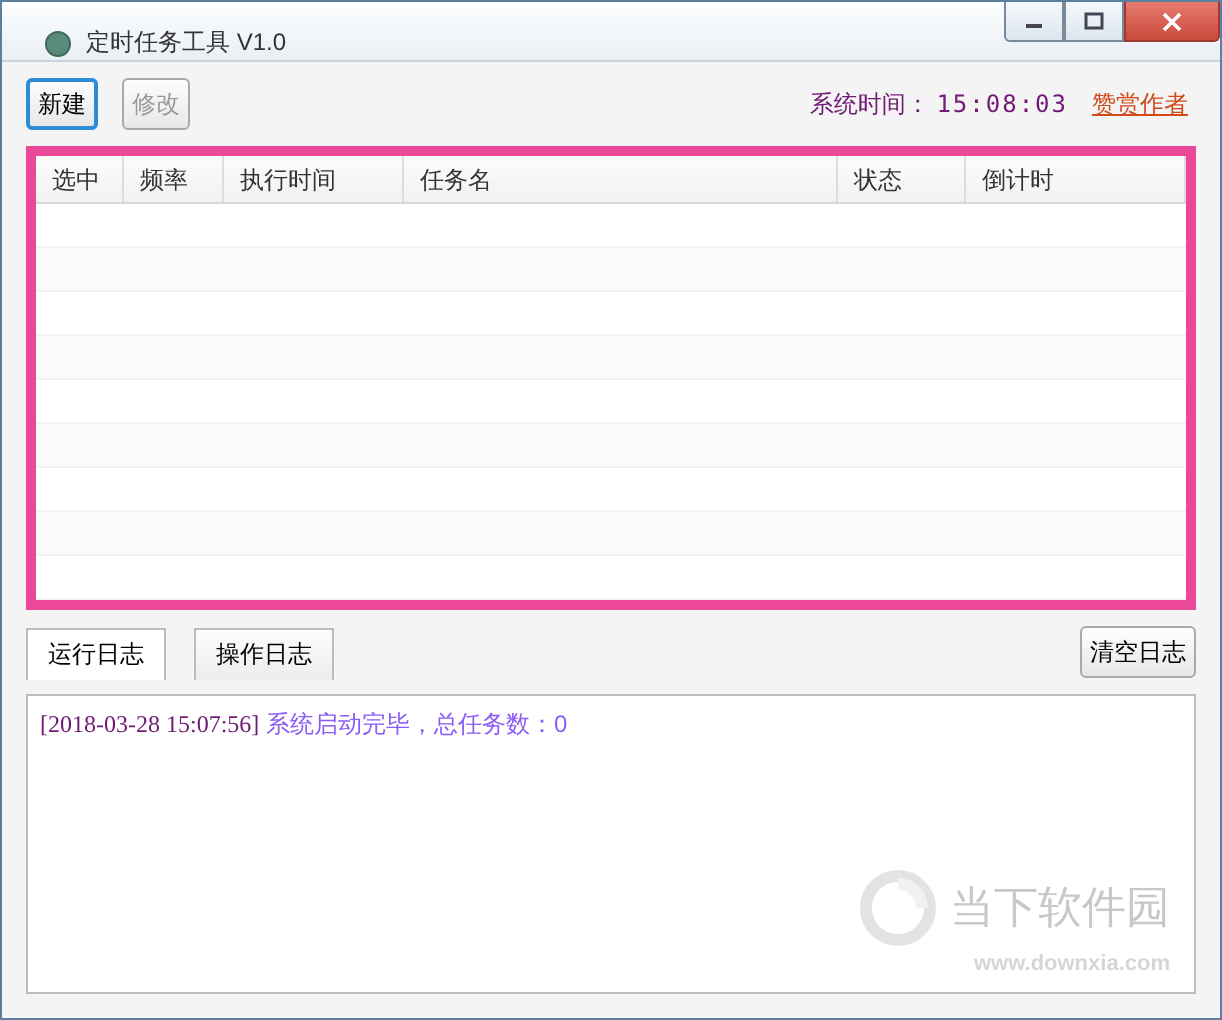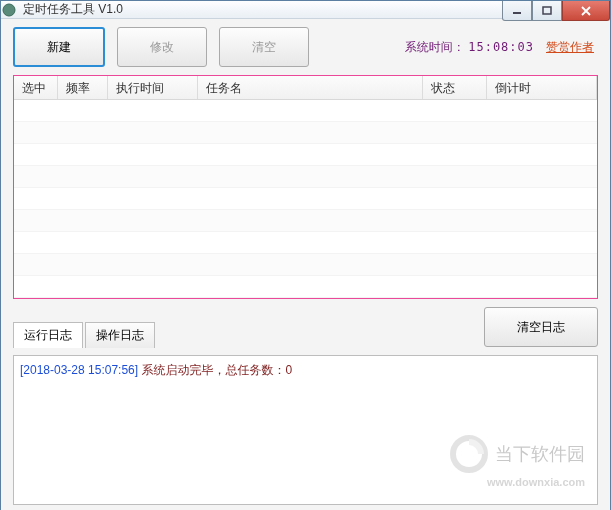--- a/index.html
+++ b/index.html
@@ -1,62 +1,62 @@
 <!DOCTYPE html>
 <html><head>
 <meta charset="utf-8">
 <style>
 * { margin: 0; padding: 0; box-sizing: border-box; font-family: "Microsoft YaHei", SimSun, Arial, sans-serif; font-size: 12px; }
 body { background: #f0f0f0; width: 611px; height: 510px; position: relative; }
 
 
 .window { width: 611px; height: 510px; background: #fff; border: 1px solid #5a7fa0; display: flex; flex-direction: column; }
-.titlebar { height: 30px; background: linear-gradient(#fdfefe, #e9eff5); display: flex; align-items: flex-end; padding-left: 0; border-bottom: 1px solid #c9d4df; position: relative; }
+.titlebar { height: 30px; background: linear-gradient(#fdfefe, #e9eff5); display: flex; align-items: flex-end; padding-left: 20px; border-bottom: 1px solid #c9d4df; position: relative; }
 .titlebar .app-icon { width: 16px; height: 16px; margin-right: 6px; }
 .titlebar .title { color: #333; }
 .winbtns { position: absolute; right: 0; top: 0; display: flex; height: 20px; }
 .winbtn { width: 30px; height: 20px; border: 1px solid #7a8a99; border-top: none; display: flex; align-items: center; justify-content: center; cursor: pointer; }
 .winbtn.min { background: linear-gradient(#f5f8fb,#dce6ef); border-radius: 0 0 0 3px; }
 .winbtn.max { background: linear-gradient(#f5f8fb,#dce6ef); }
 .winbtn.close { width: 48px; background: linear-gradient(#e67a6f,#c94a3b); border-color: #9c3b30; border-radius: 0 0 3px 0; }
 .winbtn svg { display:block; }
 
 
 .client { flex: 1; padding: 8px 12px 12px 12px; display: flex; flex-direction: column; gap: 8px; background: #f4f4f4; }
 
 
 .toolbar { display: flex; align-items: center; gap: 12px; }
-.btn { height: 40px; padding: 0 32px; border: 1px solid #aaa; background: linear-gradient(#fdfdfd,#e7e7e7); border-radius: 3px; cursor: pointer; }
+.btn { height: 26px; padding: 0 4px; border: 1px solid #aaa; background: linear-gradient(#fdfdfd,#e7e7e7); border-radius: 3px; cursor: pointer; }
 .btn.selected { border: 2px solid #2b8dd6; }
 .btn:disabled { color: #9a9a9a; cursor: default; }
 .systime { color: #701a75; margin-left: auto; }
 .systime .clock { font-family: Consolas, monospace; letter-spacing: 1px; }
 .sponsor { color: #d24a1a; text-decoration: underline; cursor: pointer; margin-right: 4px; }
 
 
-.panel { border: 1px solid #ec4899; background: #fff; flex: 1; display: flex; flex-direction: column; }
+.panel { border: 5px solid #ec4899; background: #fff; flex: 1; display: flex; flex-direction: column; }
 .table-header { display: flex; background: linear-gradient(#fcfcfc,#f1f1f1); border-bottom: 1px solid #d8d8d8; height: 24px; }
 .th { border-right: 1px solid #dcdcdc; padding: 4px 8px; color: #333; }
 .table-body { flex: 1; overflow: hidden; }
 .row { display: flex; height: 22px; border-bottom: 1px solid #f3f3f3; }
 .row:nth-child(even){ background:#fbfbfb; }
 
 
-.logbar { display: flex; align-items: flex-end; gap: 0; }
+.logbar { display: flex; align-items: flex-end; gap: 12px; }
 .tab { padding: 4px 10px; border: 1px solid #bdbdbd; border-bottom: none; background: linear-gradient(#fdfdfd,#ececec); cursor: pointer; position: relative; top: 1px; }
 .tab.active { background: #fff; font-weight: 400; }
 .tab + .tab { margin-left: 2px; }
 .clearlog { margin-left: auto; }
 .logpanel { border: 1px solid #bdbdbd; background: #fff; height: 150px; padding: 6px; overflow: auto; }
-.logline .ts { color: #1d4ed8; font-family: Liberation Sans, sans-serif; }
-.logline .msg { color: #7f1d1d; }
+.logline .ts { color: #701a75; font-family: Liberation Serif, serif; }
+.logline .msg { color: #8b5cf6; }
 
 
 .watermark { position: absolute; right: 26px; bottom: 36px; opacity: .4; display:flex; align-items:center; gap:6px; pointer-events:none; }
-.watermark .wm-text { color:#777; font-size:18px; font-weight:300; }
+.watermark .wm-text { color:#777; font-size:22px; font-weight:300; }
 .watermark .wm-sub { position:absolute; right:0; bottom:-14px; color:#999; font-size:11px;font-weight:bold; }
 </style>
 </head>
 <body>
 
 <div class="window">
   <div class="titlebar">
     <span class="app-icon">
       <svg width="16" height="16">
           <circle cx="8" cy="8" r="6" fill="#5a8a7a" stroke="#3a6a5a"></circle>
@@ -79,21 +79,20 @@
             <path d="M2 1 L10 9 M10 1 L2 9" stroke="#fff" stroke-width="1.8"></path>
           </svg>
       </div>
     </div>
   </div>
 
   <div class="client">
     <div class="toolbar">
       <button class="btn selected">新建</button>
       <button class="btn" disabled="">修改</button>
-      <button class="btn" disabled="">清空</button>
       <span class="systime">
         <span>系统时间：</span>
         <span class="clock">15:08:03</span>
       </span>
       <a class="sponsor">赞赏作者</a>
     </div>
 
     <div class="panel">
       <div class="table-header">
         <div class="th" style="width:44px">选中</div>

